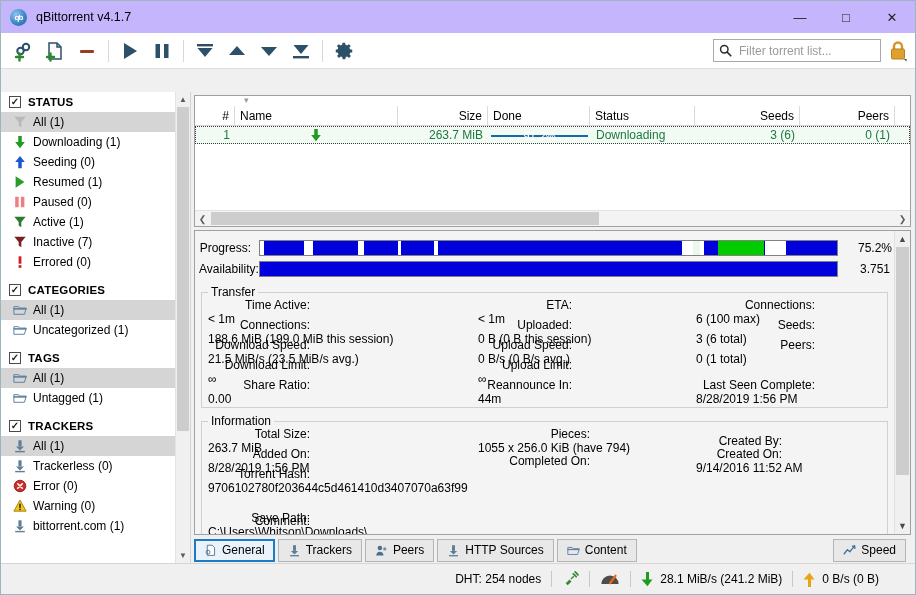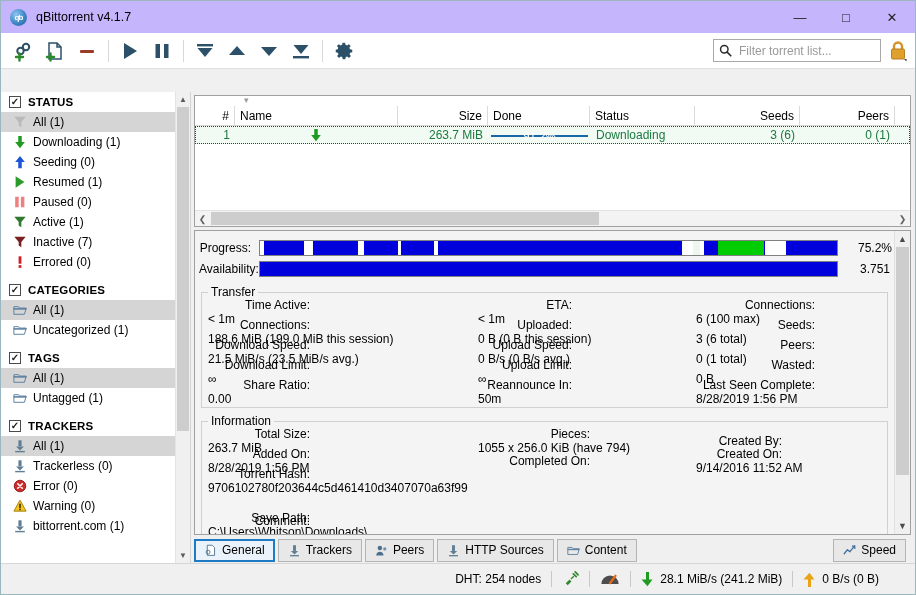--- a/index.html
+++ b/index.html
@@ -769,38 +769,32 @@
                       <div class="lab" style="width: 108px;">Download Limit:</div>
                       <div class="val">∞</div>
                     </div>
                   </div>
                   <div style="display: flex; width: 218px; flex: 0 0 auto;">
                     <div class="fld">
                       <div class="lab" style="width: 100px;">Upload Limit:</div>
                       <div class="val">∞</div>
                     </div>
                   </div>
-                  <div style="display: flex; flex: 1 1 0%;">
-                    <div class="fld">
-                      <div class="lab" style="width: 125px;">Wasted:</div>
-                      <div class="val">0 B</div>
-                    </div>
-                  </div>
                 </div>
                 <div class="inforow">
                   <div style="display: flex; width: 270px; flex: 0 0 auto;">
                     <div class="fld">
                       <div class="lab" style="width: 108px;">Share Ratio:</div>
                       <div class="val">0.00</div>
                     </div>
                   </div>
                   <div style="display: flex; width: 218px; flex: 0 0 auto;">
                     <div class="fld">
                       <div class="lab" style="width: 100px;">Reannounce In:</div>
-                      <div class="val">50m</div>
+                      <div class="val">44m</div>
                     </div>
                   </div>
                   <div style="display: flex; flex: 1 1 0%;">
                     <div class="fld">
                       <div class="lab" style="width: 125px;">Last Seen Complete:</div>
                       <div class="val">8/28/2019 1:56 PM</div>
                     </div>
                   </div>
                 </div>
               </div>

